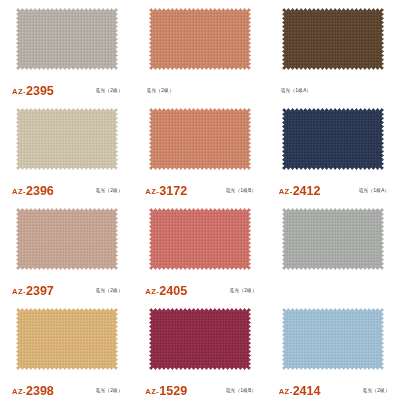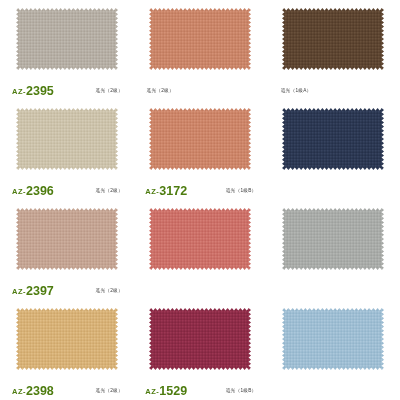--- a/index.html
+++ b/index.html
@@ -46,21 +46,21 @@
   }
   .labelrow{
     height:20px;
     display:flex;
     align-items:center;
     justify-content:space-between;
     padding:0 2px 0 4px;
     box-sizing:border-box;
   }
   .code{
-    color:#4d7c0f;
+    color:#c2410c;
     white-space:nowrap;
     letter-spacing:0px;
   }
   .code .pre{
     font-size:7.5px;
     font-weight:bold;
     letter-spacing:0.5px;
     vertical-align:1px;
   }
   .code .num{
@@ -186,20 +186,24 @@
               <pattern id="p5-weave" width="3" height="3" patternUnits="userSpaceOnUse">
                 <rect width="3" height="3" fill="#2c3853"></rect>
                 <rect x="0" y="0" width="1.5" height="1.5" fill="#3a4763" opacity="0.75"></rect>
                 <rect x="1.5" y="1.5" width="1.5" height="1.5" fill="#232d45" opacity="0.75"></rect>
               </pattern>
             </defs>
             <path d="M0.00,2.40 L2.13,0.00 L4.25,2.40 L6.38,0.00 L8.50,2.40 L10.63,0.00 L12.75,2.40 L14.88,0.00 L17.00,2.40 L19.13,0.00 L21.25,2.40 L23.38,0.00 L25.50,2.40 L27.63,0.00 L29.75,2.40 L31.88,0.00 L34.00,2.40 L36.13,0.00 L38.25,2.40 L40.38,0.00 L42.50,2.40 L44.63,0.00 L46.75,2.40 L48.88,0.00 L51.00,2.40 L53.13,0.00 L55.25,2.40 L57.38,0.00 L59.50,2.40 L61.63,0.00 L63.75,2.40 L65.88,0.00 L68.00,2.40 L70.13,0.00 L72.25,2.40 L74.38,0.00 L76.50,2.40 L78.63,0.00 L80.75,2.40 L82.88,0.00 L85.00,2.40 L87.13,0.00 L89.25,2.40 L91.38,0.00 L93.50,2.40 L95.63,0.00 L97.75,2.40 L99.88,0.00 L99.60,2.40 L99.60,0.00 L102.00,2.07 L99.60,4.13 L102.00,6.20 L99.60,8.27 L102.00,10.33 L99.60,12.40 L102.00,14.47 L99.60,16.53 L102.00,18.60 L99.60,20.67 L102.00,22.73 L99.60,24.80 L102.00,26.87 L99.60,28.93 L102.00,31.00 L99.60,33.07 L102.00,35.13 L99.60,37.20 L102.00,39.27 L99.60,41.33 L102.00,43.40 L99.60,45.47 L102.00,47.53 L99.60,49.60 L102.00,51.67 L99.60,53.73 L102.00,55.80 L99.60,57.87 L102.00,59.93 L99.60,59.60 L102.00,59.60 L99.88,62.00 L97.75,59.60 L95.63,62.00 L93.50,59.60 L91.38,62.00 L89.25,59.60 L87.13,62.00 L85.00,59.60 L82.88,62.00 L80.75,59.60 L78.63,62.00 L76.50,59.60 L74.38,62.00 L72.25,59.60 L70.13,62.00 L68.00,59.60 L65.88,62.00 L63.75,59.60 L61.63,62.00 L59.50,59.60 L57.38,62.00 L55.25,59.60 L53.13,62.00 L51.00,59.60 L48.88,62.00 L46.75,59.60 L44.63,62.00 L42.50,59.60 L40.38,62.00 L38.25,59.60 L36.13,62.00 L34.00,59.60 L31.88,62.00 L29.75,59.60 L27.63,62.00 L25.50,59.60 L23.38,62.00 L21.25,59.60 L19.13,62.00 L17.00,59.60 L14.88,62.00 L12.75,59.60 L10.63,62.00 L8.50,59.60 L6.38,62.00 L4.25,59.60 L2.13,62.00 L2.40,59.60 L2.40,62.00 L0.00,59.93 L2.40,57.87 L0.00,55.80 L2.40,53.73 L0.00,51.67 L2.40,49.60 L0.00,47.53 L2.40,45.47 L0.00,43.40 L2.40,41.33 L0.00,39.27 L2.40,37.20 L0.00,35.13 L2.40,33.07 L0.00,31.00 L2.40,28.93 L0.00,26.87 L2.40,24.80 L0.00,22.73 L2.40,20.67 L0.00,18.60 L2.40,16.53 L0.00,14.47 L2.40,12.40 L0.00,10.33 L2.40,8.27 L0.00,6.20 L2.40,4.13 L0.00,2.07 Z" fill="url(#p5-weave)"></path>
           </svg>
         </div>
       </div>
+      <div class="labelrow">
+        <div class="code"><span class="pre">AZ-</span><span class="num">2412</span></div>
+        <div class="rating">遮光（1級A）</div>
+      </div>
     </div>
     <div class="cell">
       <div class="swatch-wrap">
         <div class="swatch">
           <svg viewBox="0 0 102 62" preserveAspectRatio="none">
             <defs>
               <pattern id="p6-weave" width="3" height="3" patternUnits="userSpaceOnUse">
                 <rect width="3" height="3" fill="#c5a593"></rect>
                 <rect x="0" y="0" width="1.5" height="1.5" fill="#d0b3a3" opacity="0.75"></rect>
                 <rect x="1.5" y="1.5" width="1.5" height="1.5" fill="#b79584" opacity="0.75"></rect>
@@ -222,20 +226,24 @@
               <pattern id="p7-weave" width="3" height="3" patternUnits="userSpaceOnUse">
                 <rect width="3" height="3" fill="#cd7068"></rect>
                 <rect x="0" y="0" width="1.5" height="1.5" fill="#d8827a" opacity="0.75"></rect>
                 <rect x="1.5" y="1.5" width="1.5" height="1.5" fill="#c0615a" opacity="0.75"></rect>
               </pattern>
             </defs>
             <path d="M0.00,2.40 L2.13,0.00 L4.25,2.40 L6.38,0.00 L8.50,2.40 L10.63,0.00 L12.75,2.40 L14.88,0.00 L17.00,2.40 L19.13,0.00 L21.25,2.40 L23.38,0.00 L25.50,2.40 L27.63,0.00 L29.75,2.40 L31.88,0.00 L34.00,2.40 L36.13,0.00 L38.25,2.40 L40.38,0.00 L42.50,2.40 L44.63,0.00 L46.75,2.40 L48.88,0.00 L51.00,2.40 L53.13,0.00 L55.25,2.40 L57.38,0.00 L59.50,2.40 L61.63,0.00 L63.75,2.40 L65.88,0.00 L68.00,2.40 L70.13,0.00 L72.25,2.40 L74.38,0.00 L76.50,2.40 L78.63,0.00 L80.75,2.40 L82.88,0.00 L85.00,2.40 L87.13,0.00 L89.25,2.40 L91.38,0.00 L93.50,2.40 L95.63,0.00 L97.75,2.40 L99.88,0.00 L99.60,2.40 L99.60,0.00 L102.00,2.07 L99.60,4.13 L102.00,6.20 L99.60,8.27 L102.00,10.33 L99.60,12.40 L102.00,14.47 L99.60,16.53 L102.00,18.60 L99.60,20.67 L102.00,22.73 L99.60,24.80 L102.00,26.87 L99.60,28.93 L102.00,31.00 L99.60,33.07 L102.00,35.13 L99.60,37.20 L102.00,39.27 L99.60,41.33 L102.00,43.40 L99.60,45.47 L102.00,47.53 L99.60,49.60 L102.00,51.67 L99.60,53.73 L102.00,55.80 L99.60,57.87 L102.00,59.93 L99.60,59.60 L102.00,59.60 L99.88,62.00 L97.75,59.60 L95.63,62.00 L93.50,59.60 L91.38,62.00 L89.25,59.60 L87.13,62.00 L85.00,59.60 L82.88,62.00 L80.75,59.60 L78.63,62.00 L76.50,59.60 L74.38,62.00 L72.25,59.60 L70.13,62.00 L68.00,59.60 L65.88,62.00 L63.75,59.60 L61.63,62.00 L59.50,59.60 L57.38,62.00 L55.25,59.60 L53.13,62.00 L51.00,59.60 L48.88,62.00 L46.75,59.60 L44.63,62.00 L42.50,59.60 L40.38,62.00 L38.25,59.60 L36.13,62.00 L34.00,59.60 L31.88,62.00 L29.75,59.60 L27.63,62.00 L25.50,59.60 L23.38,62.00 L21.25,59.60 L19.13,62.00 L17.00,59.60 L14.88,62.00 L12.75,59.60 L10.63,62.00 L8.50,59.60 L6.38,62.00 L4.25,59.60 L2.13,62.00 L2.40,59.60 L2.40,62.00 L0.00,59.93 L2.40,57.87 L0.00,55.80 L2.40,53.73 L0.00,51.67 L2.40,49.60 L0.00,47.53 L2.40,45.47 L0.00,43.40 L2.40,41.33 L0.00,39.27 L2.40,37.20 L0.00,35.13 L2.40,33.07 L0.00,31.00 L2.40,28.93 L0.00,26.87 L2.40,24.80 L0.00,22.73 L2.40,20.67 L0.00,18.60 L2.40,16.53 L0.00,14.47 L2.40,12.40 L0.00,10.33 L2.40,8.27 L0.00,6.20 L2.40,4.13 L0.00,2.07 Z" fill="url(#p7-weave)"></path>
           </svg>
         </div>
       </div>
+      <div class="labelrow">
+        <div class="code"><span class="pre">AZ-</span><span class="num">2405</span></div>
+        <div class="rating">遮光（2級）</div>
+      </div>
     </div>
     <div class="cell">
       <div class="swatch-wrap">
         <div class="swatch">
           <svg viewBox="0 0 102 62" preserveAspectRatio="none">
             <defs>
               <pattern id="p8-weave" width="3" height="3" patternUnits="userSpaceOnUse">
                 <rect width="3" height="3" fill="#a9aba8"></rect>
                 <rect x="0" y="0" width="1.5" height="1.5" fill="#b7b9b6" opacity="0.75"></rect>
                 <rect x="1.5" y="1.5" width="1.5" height="1.5" fill="#9b9d9a" opacity="0.75"></rect>
@@ -294,14 +302,18 @@
               <pattern id="p11-weave" width="3" height="3" patternUnits="userSpaceOnUse">
                 <rect width="3" height="3" fill="#9ebed3"></rect>
                 <rect x="0" y="0" width="1.5" height="1.5" fill="#afcbdd" opacity="0.75"></rect>
                 <rect x="1.5" y="1.5" width="1.5" height="1.5" fill="#8eb1c8" opacity="0.75"></rect>
               </pattern>
             </defs>
             <path d="M0.00,2.40 L2.13,0.00 L4.25,2.40 L6.38,0.00 L8.50,2.40 L10.63,0.00 L12.75,2.40 L14.88,0.00 L17.00,2.40 L19.13,0.00 L21.25,2.40 L23.38,0.00 L25.50,2.40 L27.63,0.00 L29.75,2.40 L31.88,0.00 L34.00,2.40 L36.13,0.00 L38.25,2.40 L40.38,0.00 L42.50,2.40 L44.63,0.00 L46.75,2.40 L48.88,0.00 L51.00,2.40 L53.13,0.00 L55.25,2.40 L57.38,0.00 L59.50,2.40 L61.63,0.00 L63.75,2.40 L65.88,0.00 L68.00,2.40 L70.13,0.00 L72.25,2.40 L74.38,0.00 L76.50,2.40 L78.63,0.00 L80.75,2.40 L82.88,0.00 L85.00,2.40 L87.13,0.00 L89.25,2.40 L91.38,0.00 L93.50,2.40 L95.63,0.00 L97.75,2.40 L99.88,0.00 L99.60,2.40 L99.60,0.00 L102.00,2.07 L99.60,4.13 L102.00,6.20 L99.60,8.27 L102.00,10.33 L99.60,12.40 L102.00,14.47 L99.60,16.53 L102.00,18.60 L99.60,20.67 L102.00,22.73 L99.60,24.80 L102.00,26.87 L99.60,28.93 L102.00,31.00 L99.60,33.07 L102.00,35.13 L99.60,37.20 L102.00,39.27 L99.60,41.33 L102.00,43.40 L99.60,45.47 L102.00,47.53 L99.60,49.60 L102.00,51.67 L99.60,53.73 L102.00,55.80 L99.60,57.87 L102.00,59.93 L99.60,59.60 L102.00,59.60 L99.88,62.00 L97.75,59.60 L95.63,62.00 L93.50,59.60 L91.38,62.00 L89.25,59.60 L87.13,62.00 L85.00,59.60 L82.88,62.00 L80.75,59.60 L78.63,62.00 L76.50,59.60 L74.38,62.00 L72.25,59.60 L70.13,62.00 L68.00,59.60 L65.88,62.00 L63.75,59.60 L61.63,62.00 L59.50,59.60 L57.38,62.00 L55.25,59.60 L53.13,62.00 L51.00,59.60 L48.88,62.00 L46.75,59.60 L44.63,62.00 L42.50,59.60 L40.38,62.00 L38.25,59.60 L36.13,62.00 L34.00,59.60 L31.88,62.00 L29.75,59.60 L27.63,62.00 L25.50,59.60 L23.38,62.00 L21.25,59.60 L19.13,62.00 L17.00,59.60 L14.88,62.00 L12.75,59.60 L10.63,62.00 L8.50,59.60 L6.38,62.00 L4.25,59.60 L2.13,62.00 L2.40,59.60 L2.40,62.00 L0.00,59.93 L2.40,57.87 L0.00,55.80 L2.40,53.73 L0.00,51.67 L2.40,49.60 L0.00,47.53 L2.40,45.47 L0.00,43.40 L2.40,41.33 L0.00,39.27 L2.40,37.20 L0.00,35.13 L2.40,33.07 L0.00,31.00 L2.40,28.93 L0.00,26.87 L2.40,24.80 L0.00,22.73 L2.40,20.67 L0.00,18.60 L2.40,16.53 L0.00,14.47 L2.40,12.40 L0.00,10.33 L2.40,8.27 L0.00,6.20 L2.40,4.13 L0.00,2.07 Z" fill="url(#p11-weave)"></path>
           </svg>
         </div>
       </div>
+      <div class="labelrow">
+        <div class="code"><span class="pre">AZ-</span><span class="num">2414</span></div>
+        <div class="rating">遮光（2級）</div>
+      </div>
     </div>
   </div>
 
 </body></html>

